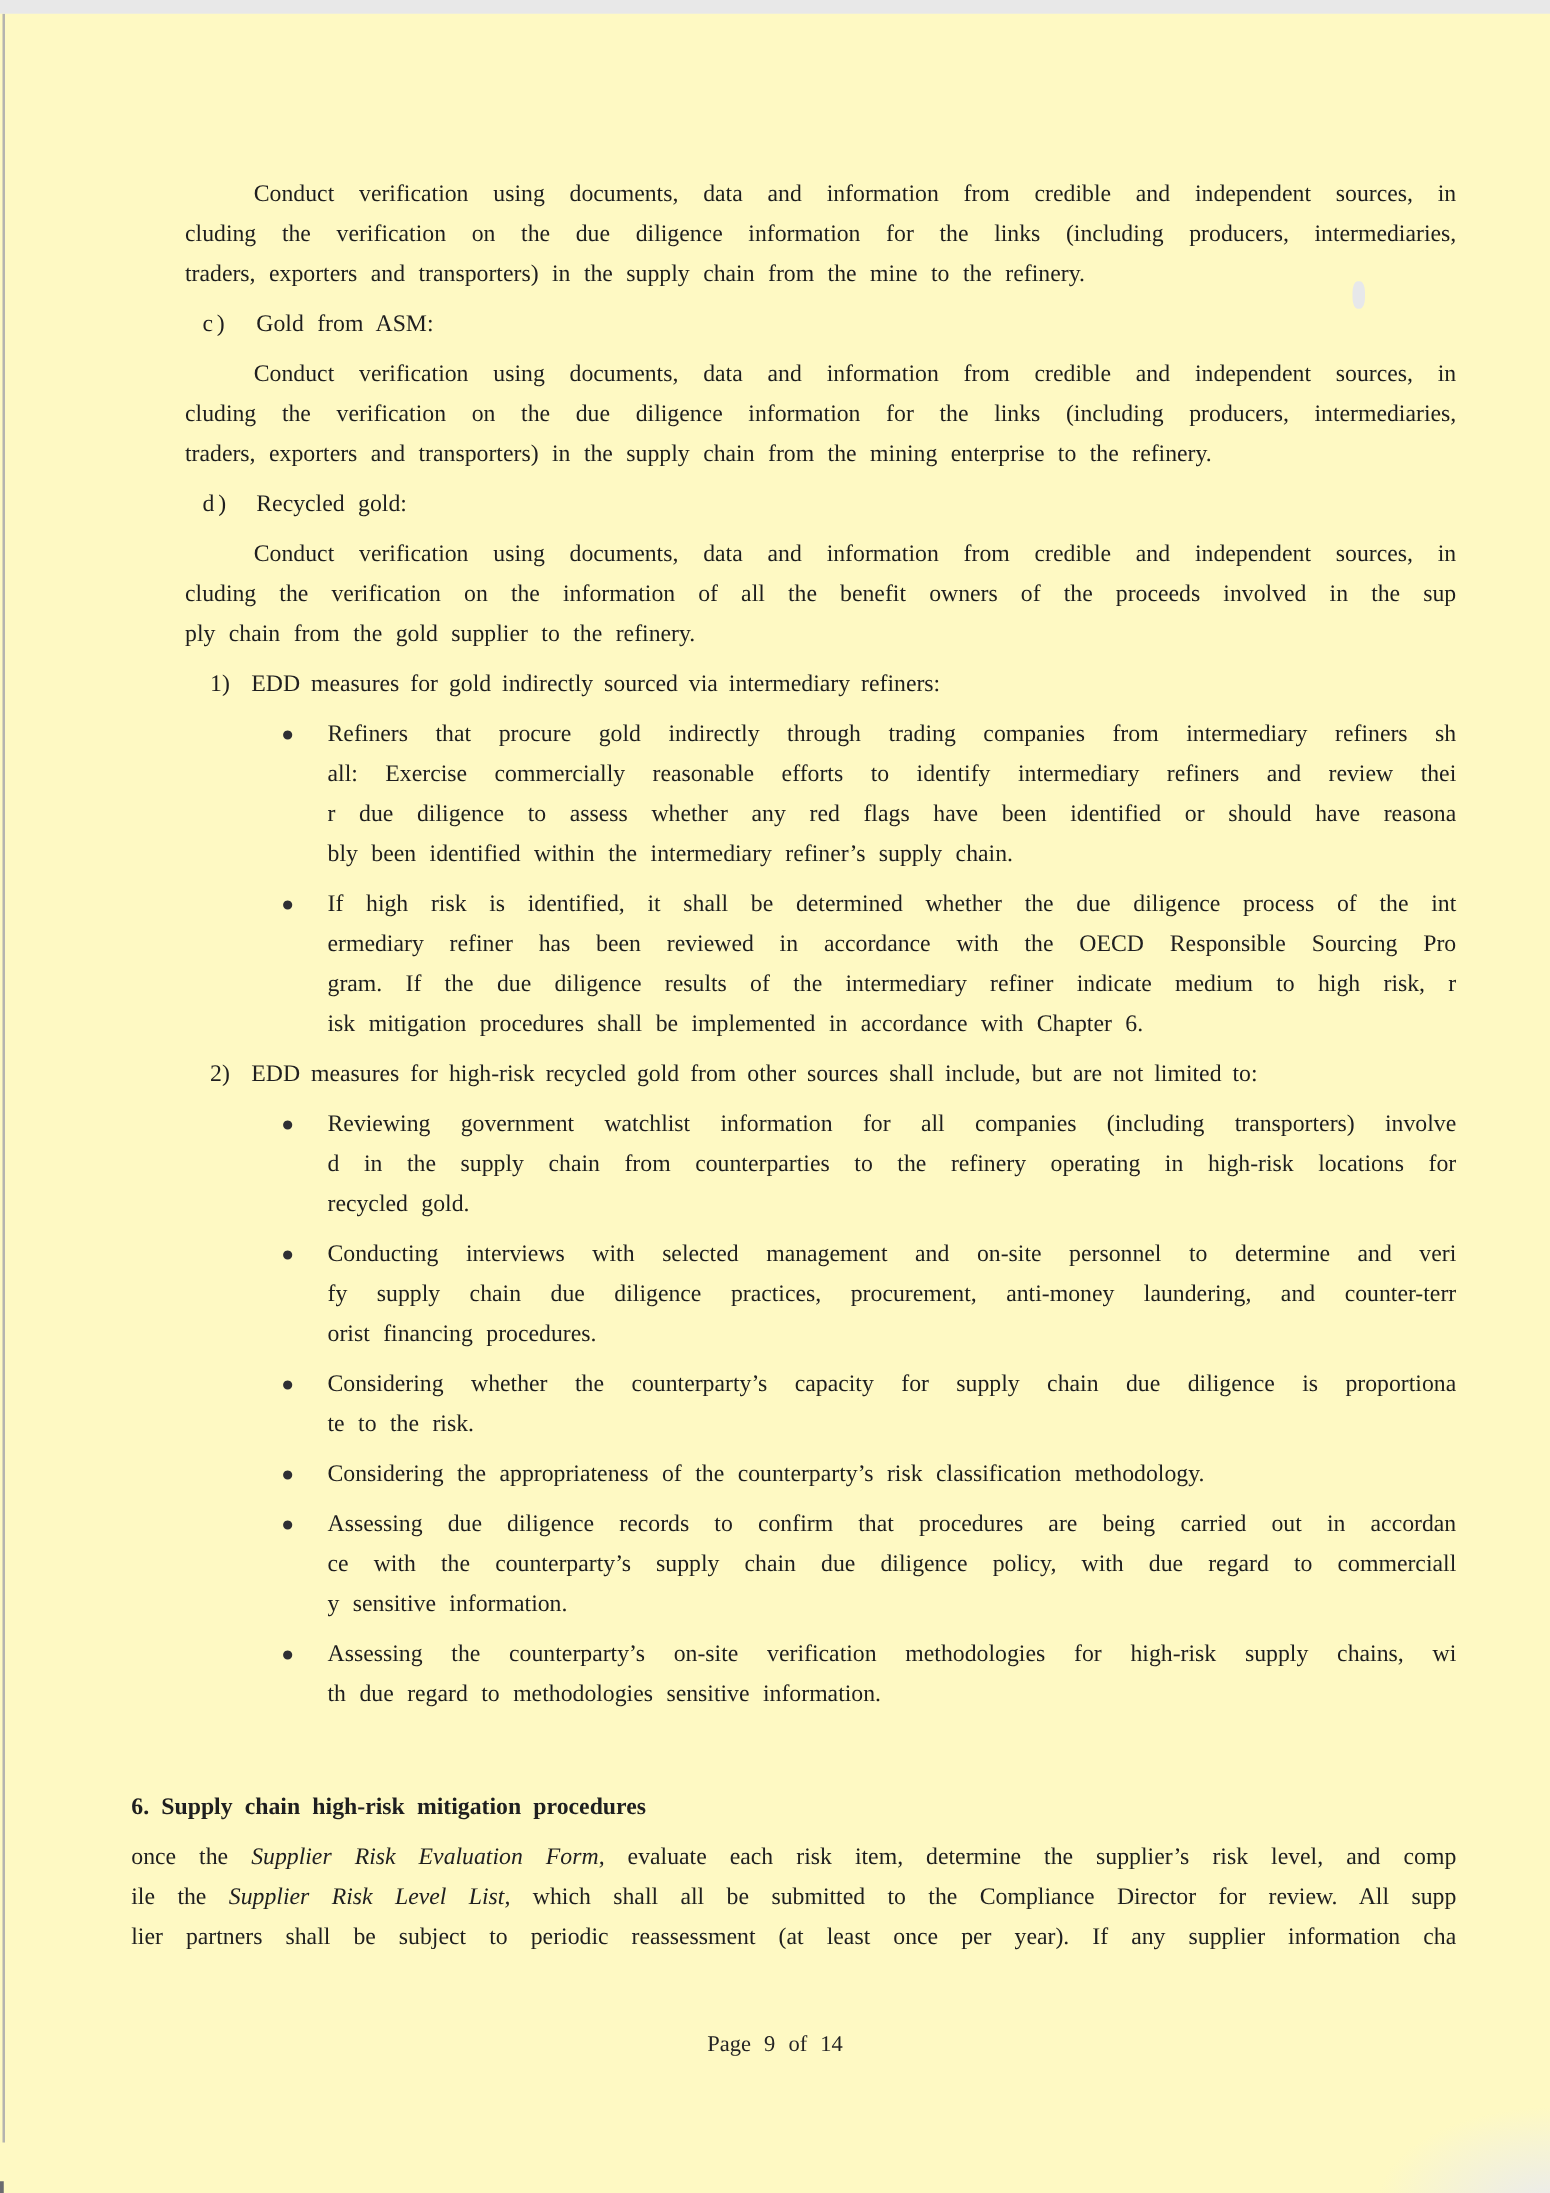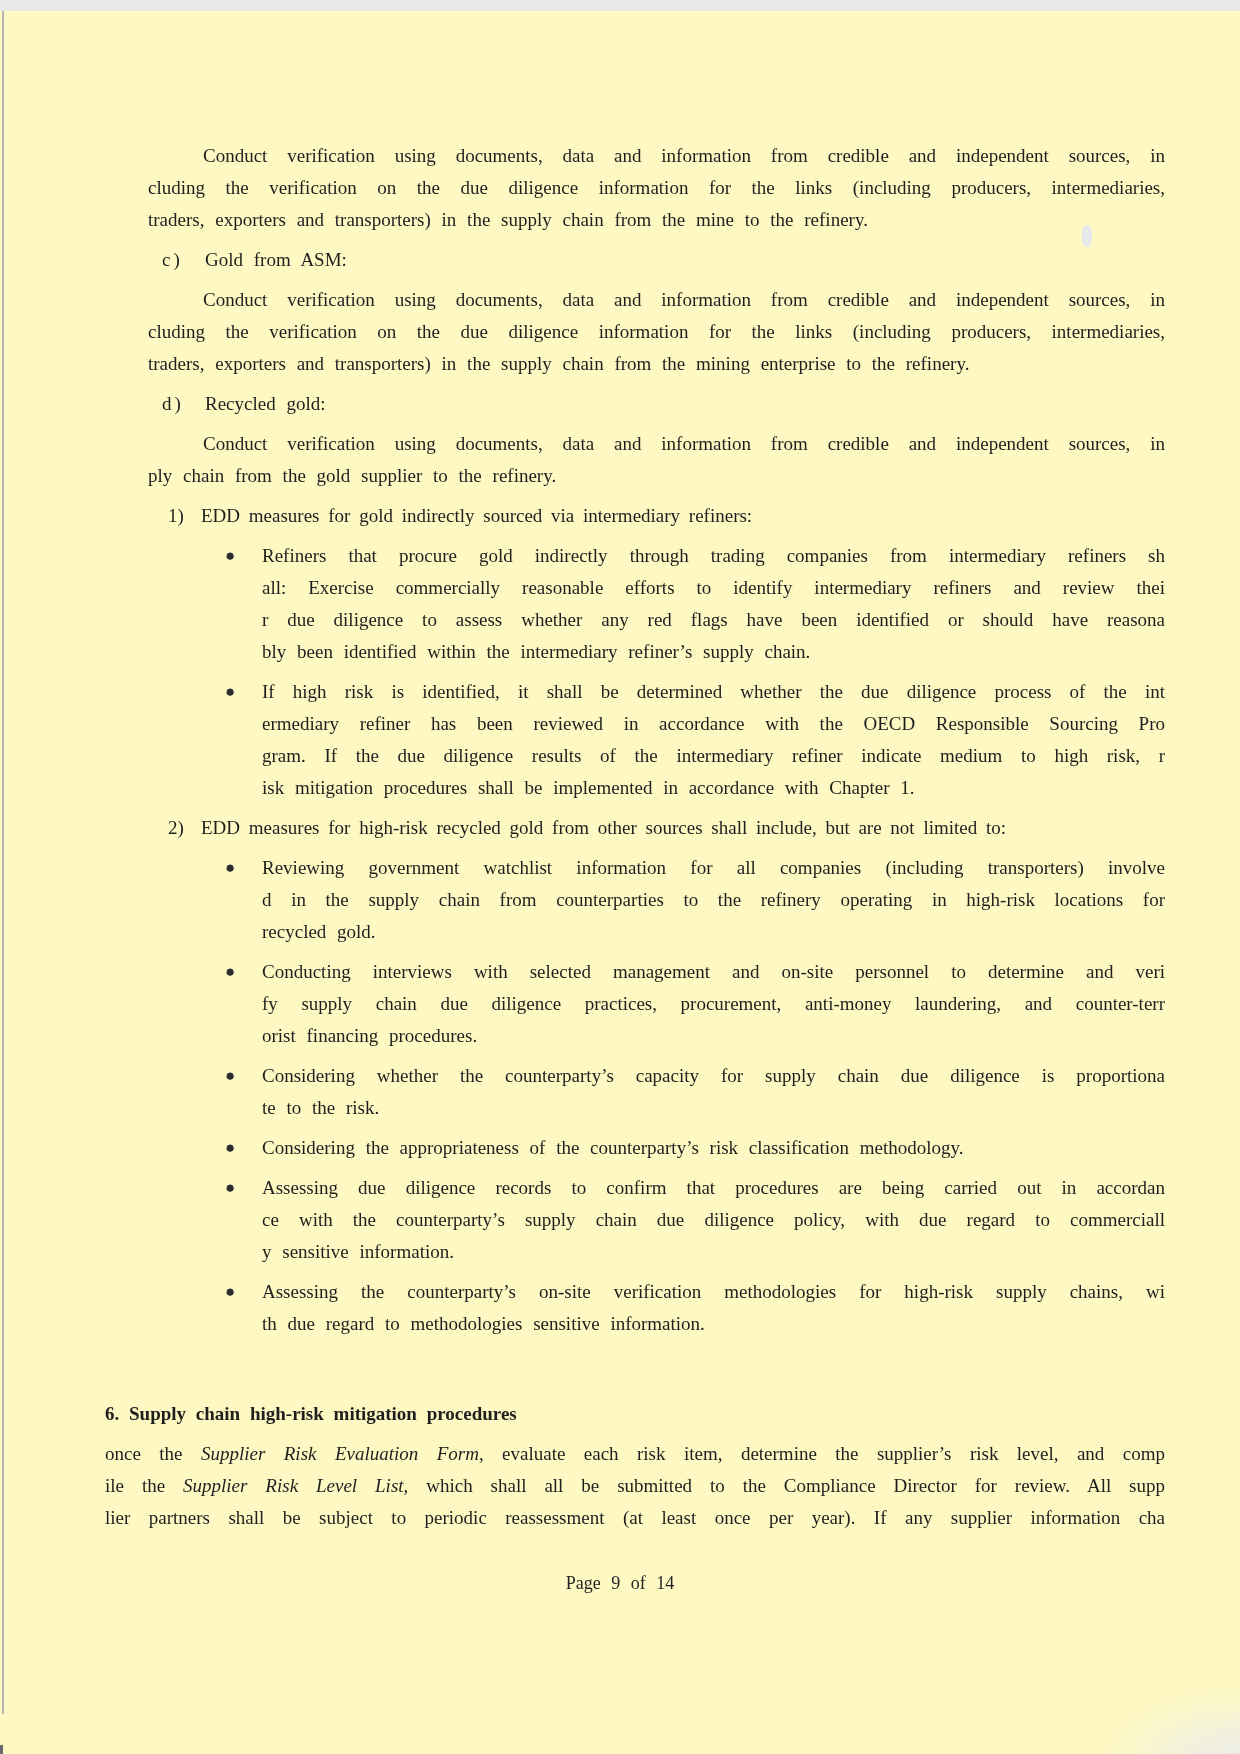--- a/index.html
+++ b/index.html
@@ -26,21 +26,21 @@
   .item-head .lbl { flex:0 0 43px; letter-spacing:3px; }
   .list-head { margin-left:63px; margin-bottom:8px; display:flex; word-spacing:4px; }
   .list-head .lbl { flex:0 0 33px; }
   .bullet { margin-left:120px; margin-bottom:8px; display:flex; }
   .bullet .mark { flex:0 0 37px; font-size:17px; line-height:31px; color:#2e2e33; }
   .bullet .btext { flex:1; }
   .sec-heading { font-weight:bold; margin-top:58px; margin-bottom:8px; word-spacing:5px; font-size:19px; }
   .sec-para { margin-bottom:0; }
   .doc-italic { font-style:italic; }
   .footer {
-    position:absolute; left:0; top:1556px; width:100%;
+    position:absolute; left:0; top:1608px; width:100%;
     text-align:center; font-size:18px; line-height:32px; word-spacing:6px;
     color:#242424;
   }
   
   .edge-left {
     position:absolute; left:2px; top:0; width:2px; height:1703px;
     background:#a8a8ac; opacity:0.85;
   }
   .edge-left-tick {
     position:absolute; left:0; top:1734px; width:3px; height:14px;
@@ -87,20 +87,21 @@
       <div class="ln l">traders, exporters and transporters) in the supply chain from the mining enterprise to the refinery.</div>
     </div>
 
     <div class="item-head">
       <span class="lbl">d)</span>
       <span>Recycled gold:</span>
     </div>
 
     <div class="para">
       <div class="ln j first">Conduct verification using documents, data and information from credible and independent sources, in</div>
+      <div class="ln j">cluding the verification on the information of all the benefit owners of the proceeds involved in the sup</div>
       <div class="ln l">ply chain from the gold supplier to the refinery.</div>
     </div>
 
     <div class="list-head">
       <span class="lbl">1)</span>
       <span>EDD measures for gold indirectly sourced via intermediary refiners:</span>
     </div>
 
     <div class="bullet">
       <span class="mark">●</span>
@@ -111,21 +112,21 @@
         <div class="ln l">bly been identified within the intermediary refiner’s supply chain.</div>
       </div>
     </div>
 
     <div class="bullet">
       <span class="mark">●</span>
       <div class="btext">
         <div class="ln j">If high risk is identified, it shall be determined whether the due diligence process of the int</div>
         <div class="ln j">ermediary refiner has been reviewed in accordance with the OECD Responsible Sourcing Pro</div>
         <div class="ln j">gram. If the due diligence results of the intermediary refiner indicate medium to high risk, r</div>
-        <div class="ln l">isk mitigation procedures shall be implemented in accordance with Chapter 1.</div>
+        <div class="ln l">isk mitigation procedures shall be implemented in accordance with Chapter 6.</div>
       </div>
     </div>
 
     <div class="list-head">
       <span class="lbl">2)</span>
       <span>EDD measures for high-risk recycled gold from other sources shall include, but are not limited to:</span>
     </div>
 
     <div class="bullet">
       <span class="mark">●</span>

